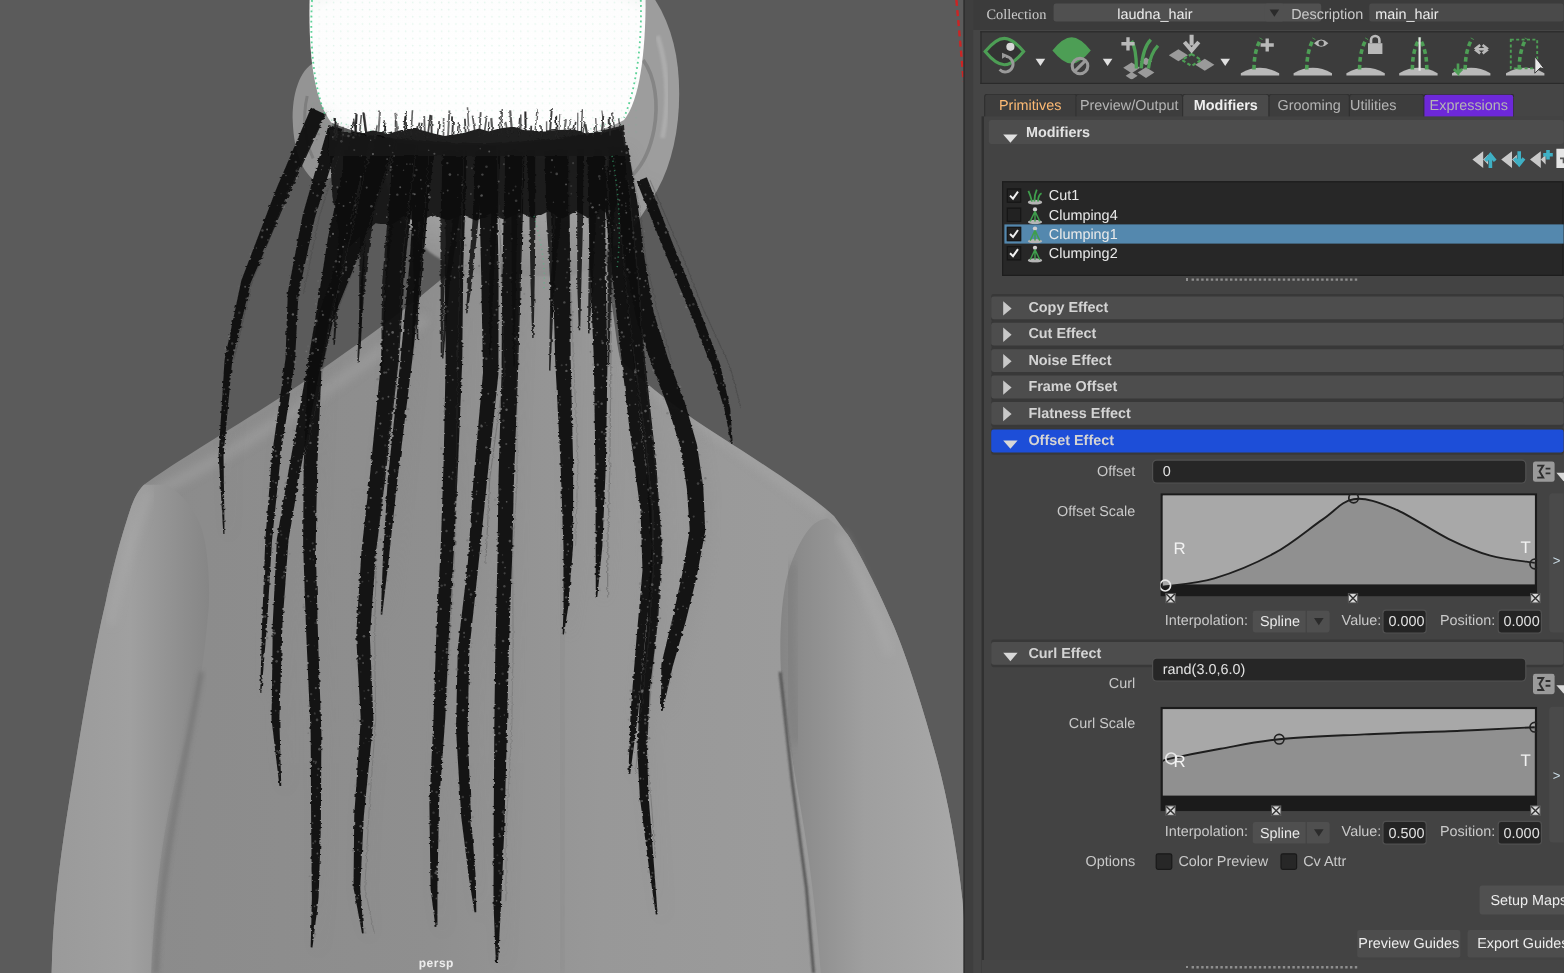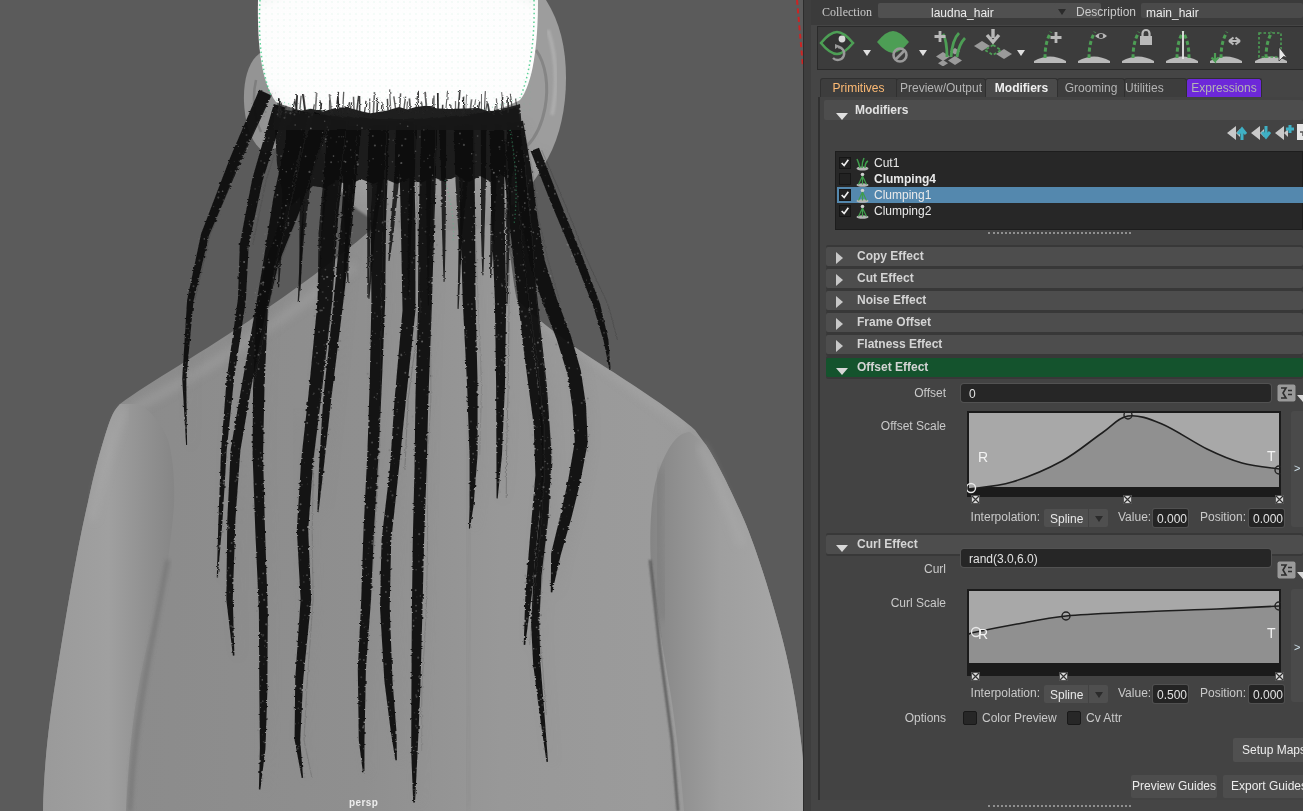--- a/index.html
+++ b/index.html
@@ -1892,21 +1892,21 @@
   </div>
 <div style="position:absolute;left:874px;top:155px;width:200px;height:16px;font-family:'Liberation Sans',sans-serif;font-size:12px;color:#eaeaea;line-height:16px;">Cut1</div>
 <div style="position:absolute;left:839px;top:173px;width:12px;height:12px;background:#222222;border:1px solid #161616;box-sizing:border-box;"></div>
 <div style="position:absolute;left:855px;top:171px;width:15px;height:16px;">
     <span style="position:absolute;top:1px;"><svg width="15" height="15" viewBox="0 0 15 15">
 <ellipse cx="7.5" cy="13" rx="6" ry="1.8" fill="#b5b5b5"></ellipse>
 <circle cx="7.5" cy="2.5" r="1.8" fill="#cfcfcf"></circle>
 <path d="M7.5,4 L3.5,12.5 M7.5,4 L7.5,12.5 M7.5,4 L11.5,12.5" stroke="#3f9e4c" stroke-width="1.2" fill="none"></path>
 </svg></span>
   </div>
-<div style="position:absolute;left:874px;top:171px;width:200px;height:16px;font-family:'Liberation Sans',sans-serif;font-size:12px;color:#eaeaea;line-height:16px;font-weight:bold;">Clumping4</div>
+<div style="position:absolute;left:874px;top:171px;width:200px;height:16px;font-family:'Liberation Sans',sans-serif;font-size:12px;color:#eaeaea;line-height:16px;">Clumping4</div>
 <div style="position:absolute;left:837px;top:187px;width:466px;height:16px;background:#5488ae;"></div>
 <div style="position:absolute;left:839px;top:189px;width:12px;height:12px;background:#222222;border:1px solid #161616;box-sizing:border-box;">
     <svg width="10" height="10" viewBox="0 0 12 12" style="display:block;margin:0 auto;">
       <path d="M2,6 L5,9 L10,2" stroke="#f0f0f0" stroke-width="2" fill="none"></path>
     </svg>
   </div>
 <div style="position:absolute;left:855px;top:187px;width:15px;height:16px;">
     <span style="position:absolute;top:1px;"><svg width="15" height="15" viewBox="0 0 15 15">
 <ellipse cx="7.5" cy="13" rx="6" ry="1.8" fill="#b5b5b5"></ellipse>
 <circle cx="7.5" cy="2.5" r="1.8" fill="#cfcfcf"></circle>
@@ -1941,21 +1941,21 @@
     <span style="font-family:'Liberation Sans',sans-serif;position:absolute;left:31px;top:0;line-height:19px;font-size:12px;font-weight:bold;color:#d4d4d4;">Noise Effect</span>
   </div>
 <div style="position:absolute;left:826px;top:313px;width:477px;height:19px;background:#4d4d4d;border-radius:2px;box-shadow:0 -2px 0 #383838,0 2px 0 #383838;">
     <span style="position:absolute;left:10px;top:3px;"><span style="display:inline-block;width:0;height:0;border-top:6px solid transparent;border-bottom:6px solid transparent;border-left:7px solid #c8c8c8;"></span></span>
     <span style="font-family:'Liberation Sans',sans-serif;position:absolute;left:31px;top:0;line-height:19px;font-size:12px;font-weight:bold;color:#d4d4d4;">Frame Offset</span>
   </div>
 <div style="position:absolute;left:826px;top:335px;width:477px;height:19px;background:#4d4d4d;border-radius:2px;box-shadow:0 -2px 0 #383838,0 2px 0 #383838;">
     <span style="position:absolute;left:10px;top:3px;"><span style="display:inline-block;width:0;height:0;border-top:6px solid transparent;border-bottom:6px solid transparent;border-left:7px solid #c8c8c8;"></span></span>
     <span style="font-family:'Liberation Sans',sans-serif;position:absolute;left:31px;top:0;line-height:19px;font-size:12px;font-weight:bold;color:#d4d4d4;">Flatness Effect</span>
   </div>
-<div style="position:absolute;left:826px;top:358px;width:477px;height:19px;background:#14532d;border-radius:2px;box-shadow:0 -2px 0 #383838,0 2px 0 #383838;">
+<div style="position:absolute;left:826px;top:358px;width:477px;height:19px;background:#1d4ed8;border-radius:2px;box-shadow:0 -2px 0 #383838,0 2px 0 #383838;">
     <span style="position:absolute;left:10px;top:3px;"><span style="display:inline-block;width:0;height:0;border-left:6px solid transparent;border-right:6px solid transparent;border-top:7px solid #d8d8d8;"></span></span>
     <span style="font-family:'Liberation Sans',sans-serif;position:absolute;left:31px;top:0;line-height:19px;font-size:12px;font-weight:bold;color:#d4d4d4;">Offset Effect</span>
   </div>
 <div style="position:absolute;left:846px;top:385px;width:100px;height:17px;font-family:'Liberation Sans',sans-serif;font-size:12px;color:#c9c9c9;text-align:right;line-height:17px;">Offset</div>
 <div style="position:absolute;left:961px;top:384px;width:310px;height:18px;background:#262626;border-radius:3px;box-shadow:0 0 0 1px #525252;"><span style="font-family:'Liberation Sans',sans-serif;font-size:12px;color:#e2e2e2;line-height:18px;padding-left:8px;">0</span></div>
 <div style="position:absolute;left:1277px;top:384px;width:19px;height:18px;"><svg width="19" height="18" viewBox="0 0 19 18">
       <rect x="0.5" y="0.5" width="18" height="17" rx="2" fill="#9a9a9a"></rect>
 <path d="M4,4 L9,4 L6,9 L9,14 L4,14" stroke="#2e2e2e" stroke-width="1.6" fill="none"></path>
 <path d="M11,6.5 l4,0 M11,10.5 l4,0" stroke="#2e2e2e" stroke-width="1.6"></path>
     </svg></div>

